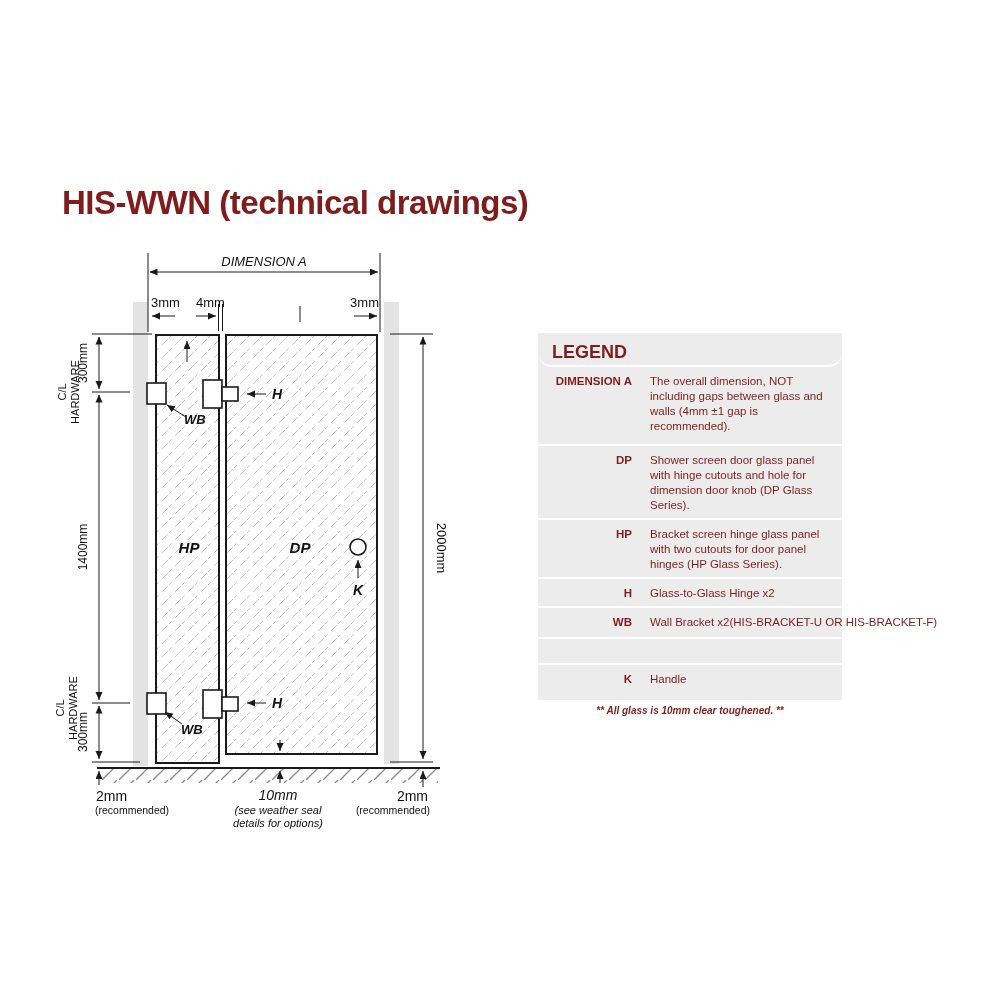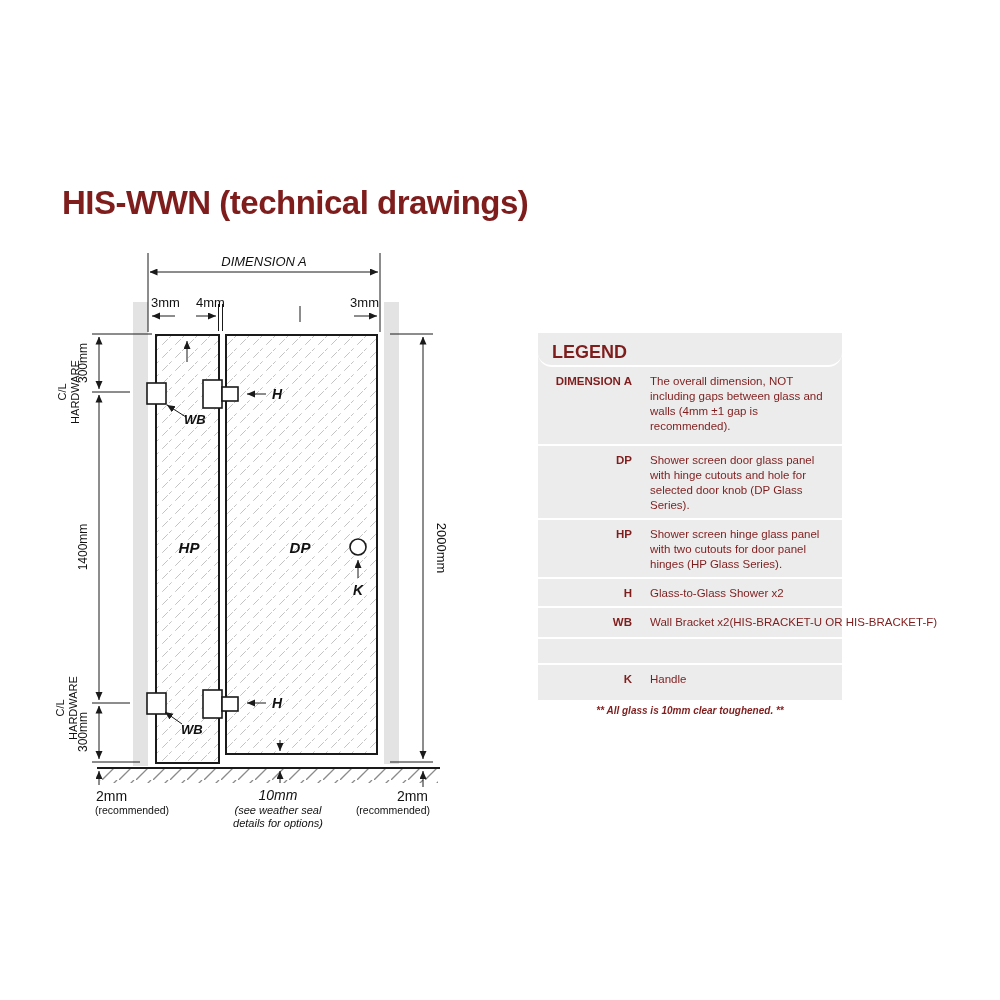--- a/index.html
+++ b/index.html
@@ -153,29 +153,29 @@
   </svg>
 
   <div class="legend">
     <div class="legend-header">LEGEND</div>
     <div class="lrow r1">
       <div class="lterm">DIMENSION A</div>
       <div class="ldesc">The overall dimension, NOT including gaps between glass and walls (4mm ±1 gap is recommended).</div>
     </div>
     <div class="lrow r2">
       <div class="lterm">DP</div>
-      <div class="ldesc">Shower screen door glass panel with hinge cutouts and hole for selected door knob (DP Glass Series).</div>
+      <div class="ldesc">Shower screen door glass panel with hinge cutouts and hole for dimension door knob (DP Glass Series).</div>
     </div>
     <div class="lrow r3">
       <div class="lterm">HP</div>
-      <div class="ldesc">Shower screen hinge glass panel with two cutouts for door panel hinges (HP Glass Series).</div>
+      <div class="ldesc">Bracket screen hinge glass panel with two cutouts for door panel hinges (HP Glass Series).</div>
     </div>
     <div class="lrow r4">
       <div class="lterm">H</div>
-      <div class="ldesc">Glass-to-Glass Shower x2</div>
+      <div class="ldesc">Glass-to-Glass Hinge x2</div>
     </div>
     <div class="lrow r5">
       <div class="lterm">WB</div>
       <div class="ldesc nowrap">Wall Bracket x2(HIS-BRACKET-U OR HIS-BRACKET-F)</div>
     </div>
     <div class="lrow r6">
       <div class="lterm"></div>
       <div class="ldesc"></div>
     </div>
     <div class="lrow r7">

